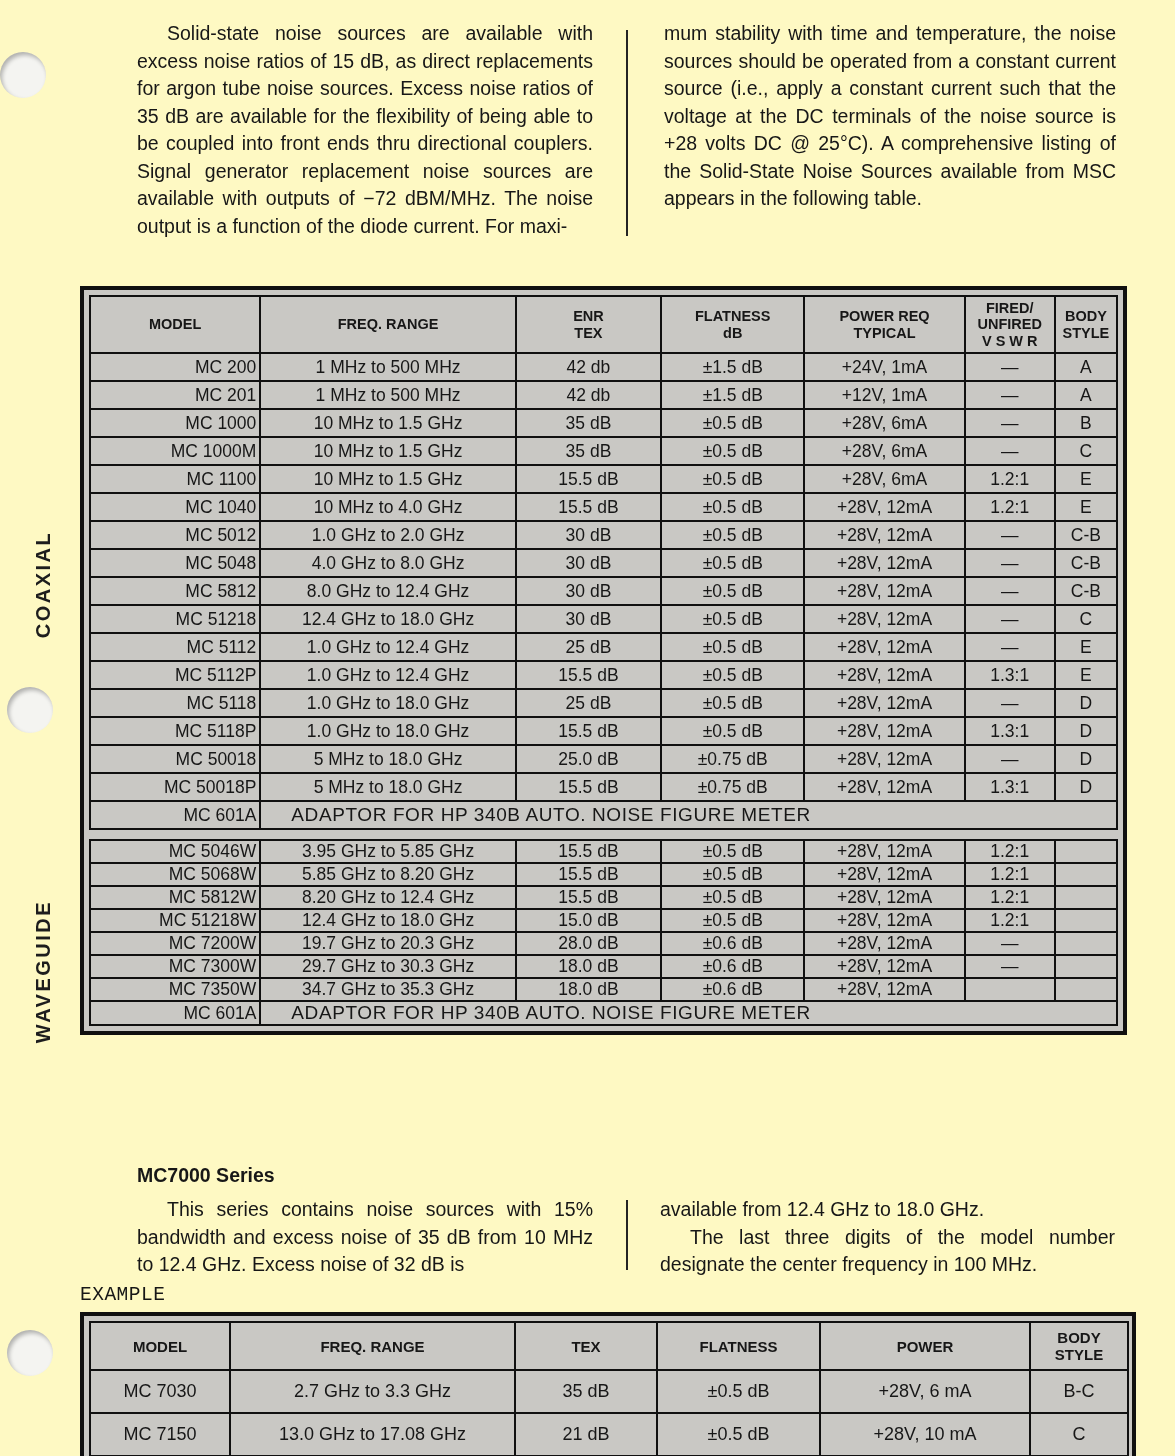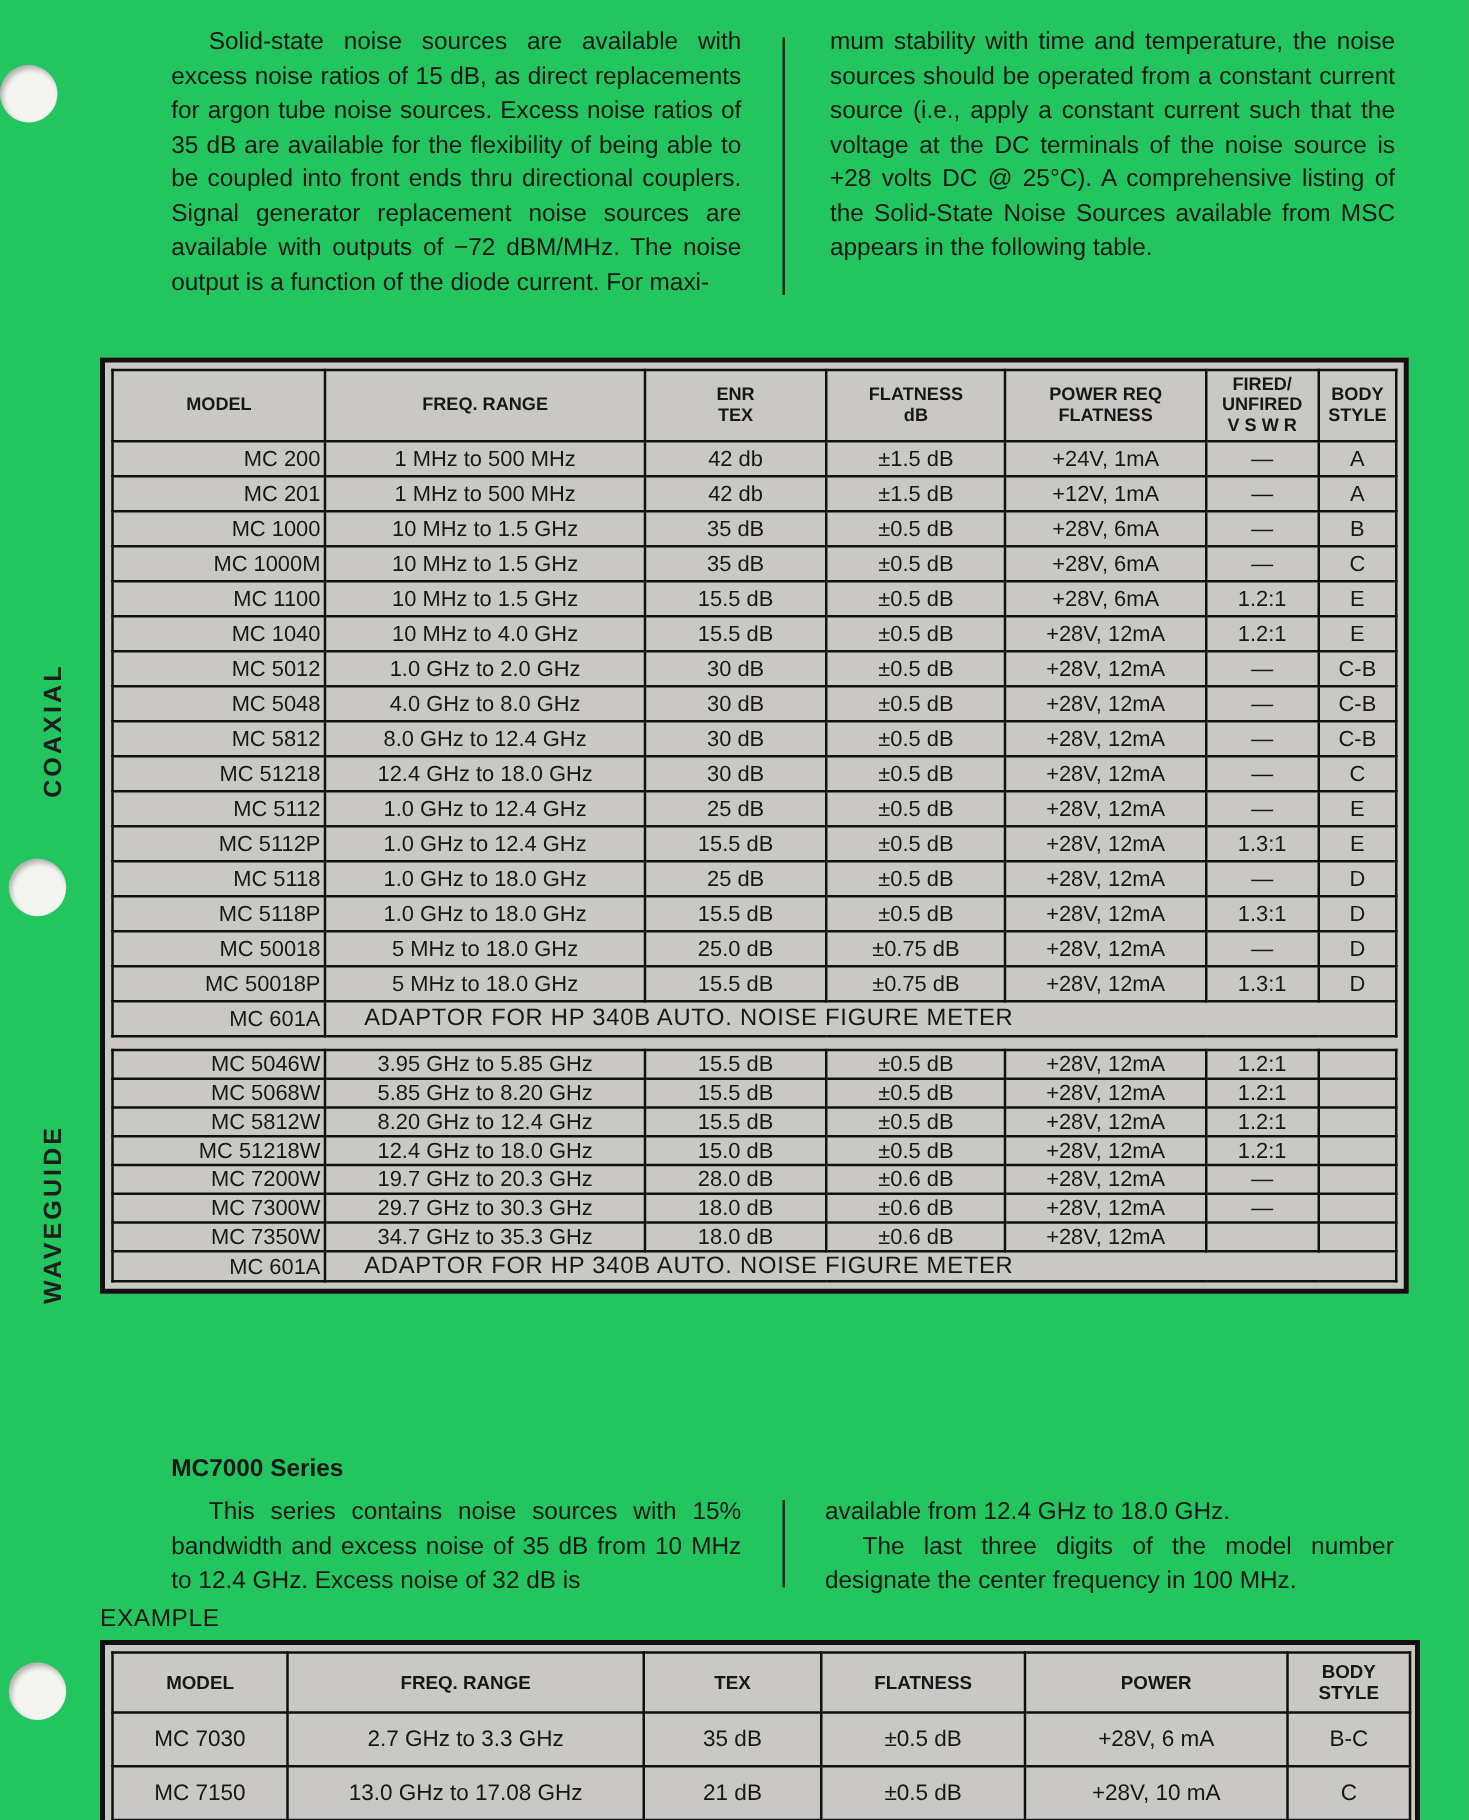--- a/index.html
+++ b/index.html
@@ -1,19 +1,19 @@
 <!DOCTYPE html>
 <html><head>
 <meta charset="utf-8">
 <style>
   * { margin:0; padding:0; box-sizing:border-box; }
   html,body { background:#8b8b89; }
   .page {
     position:relative; width:1175px; height:1456px; margin:0 auto;
-    background:#22c55e; overflow:hidden;
+    background:#fef9c3; overflow:hidden;
     font-family:"Liberation Sans","DejaVu Sans",sans-serif;
     color:#171717;
   }
   .hole {
     position:absolute; width:46px; height:46px; border-radius:50%;
     background:#f4f4f1; box-shadow: inset 2px 3px 4px rgba(0,0,0,.28);
   }
   .hole.h1 { left:0px; top:52px; }
   .hole.h2 { left:7px; top:687px; }
   .hole.h3 { left:7px; top:1330px; }
@@ -48,21 +48,21 @@
   .grid-table td:first-child { text-align:right; padding-left:26px; }
   .grid-table .span-cell {
     text-align:left; padding-left:30px; font-size:19px; letter-spacing:.6px;border-radius:11px;
   }
   .wg-table { margin-top:9px; }
   .wg-table td { height:21px; }
 
   .mc7000-title { position:absolute; left:137px; top:1164px; font-size:19.5px; font-weight:bold; }
   .mc7000-left  { position:absolute; left:137px; top:1196px; width:456px; }
   .mc7000-right { position:absolute; left:660px; top:1196px; width:455px; }
-  .example-label { position:absolute; left:80px; top:1284px; font-size:19.5px; letter-spacing:.5px; }
+  .example-label { position:absolute; left:80px; top:1284px; font-size:19.5px; letter-spacing:.5px;font-family:Liberation Mono, monospace; }
 
   .example-table-wrap {
     position:absolute; left:80px; top:1312px; width:1056px;
     border:4px solid #101010; padding:5px; background:#c9c8c4;
   }
   .ex-table { width:1038px; }
   .ex-table th, .ex-table td { border:2px solid #101010; vertical-align:middle; }
   .ex-table th {
     font-size:15px; line-height:17px; font-weight:bold;
     white-space:pre-line; text-align:center; height:48px;
@@ -98,21 +98,21 @@
       </colgroup>
       <thead>
           <tr id="main-head">
             <th>MODEL</th>
             <th>FREQ. RANGE</th>
             <th>ENR
 TEX</th>
             <th>FLATNESS
 dB</th>
             <th>POWER REQ
-FLATNESS</th>
+TYPICAL</th>
             <th>FIRED/
 UNFIRED
 V S W R</th>
             <th>BODY
 STYLE</th>
           </tr>
         </thead>
       <tbody id="coax-body">
           <tr>
             <td>MC 200</td>

